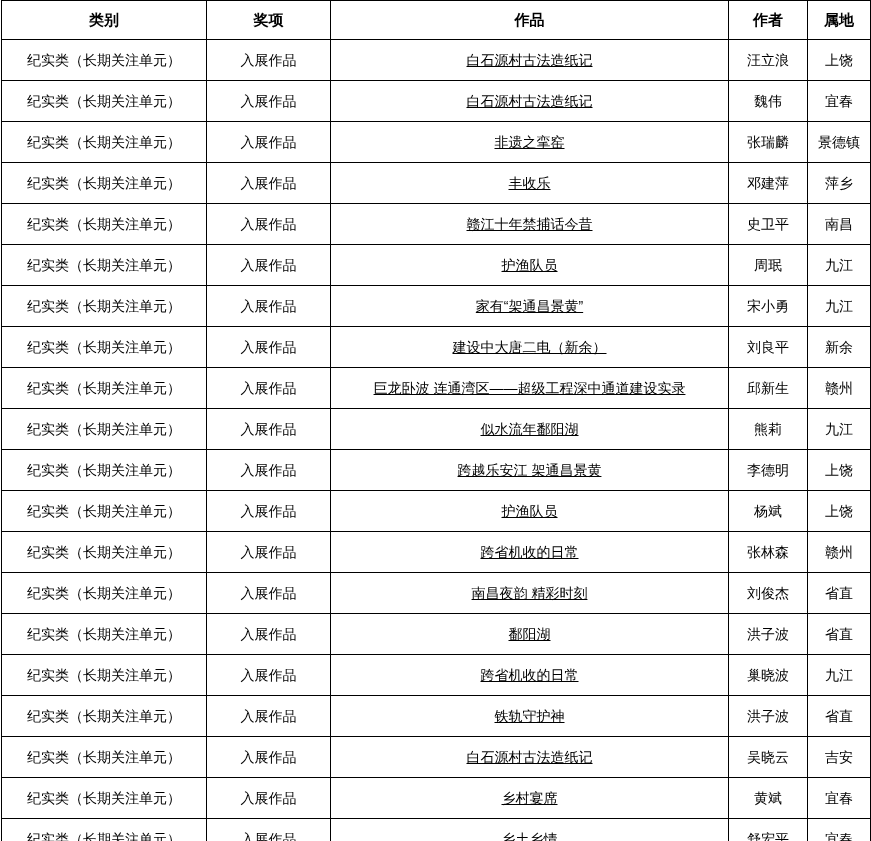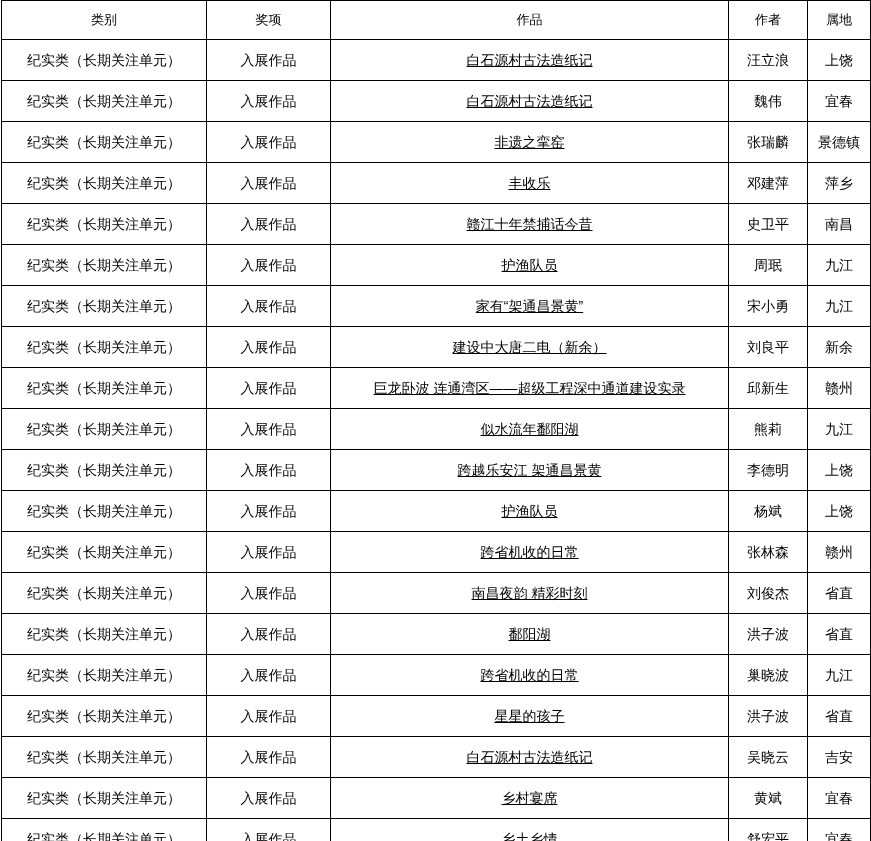--- a/index.html
+++ b/index.html
@@ -26,21 +26,22 @@
     vertical-align: middle;
     font-weight: normal;
     padding: 0;
     height: 40px;
     line-height: 1.2;
     overflow: hidden;
     white-space: nowrap;
   }
   #awards-table thead th {
     height: 38px;
-    font-size: 13px;
+    font-size: 15px;
+    font-weight: bold;
   }
   #awards-table tbody td {
     font-size: 14px;
   }
   .col-category { width: 205px; }
   .col-award    { width: 124px; }
   .col-work     { width: 398px; }
   .col-author   { width: 79px; }
   .col-region   { width: 63px; }
   td.cell-work  { font-size: 14.5px; text-decoration: underline; }
@@ -174,21 +175,21 @@
       <tr>
         <td class="cell-category">纪实类（长期关注单元）</td>
         <td class="cell-award">入展作品</td>
         <td class="cell-work">跨省机收的日常</td>
         <td class="cell-author">巢晓波</td>
         <td class="cell-region">九江</td>
       </tr>
       <tr>
         <td class="cell-category">纪实类（长期关注单元）</td>
         <td class="cell-award">入展作品</td>
-        <td class="cell-work">星星的孩子</td>
+        <td class="cell-work">铁轨守护神</td>
         <td class="cell-author">洪子波</td>
         <td class="cell-region">省直</td>
       </tr>
       <tr>
         <td class="cell-category">纪实类（长期关注单元）</td>
         <td class="cell-award">入展作品</td>
         <td class="cell-work">白石源村古法造纸记</td>
         <td class="cell-author">吴晓云</td>
         <td class="cell-region">吉安</td>
       </tr>

